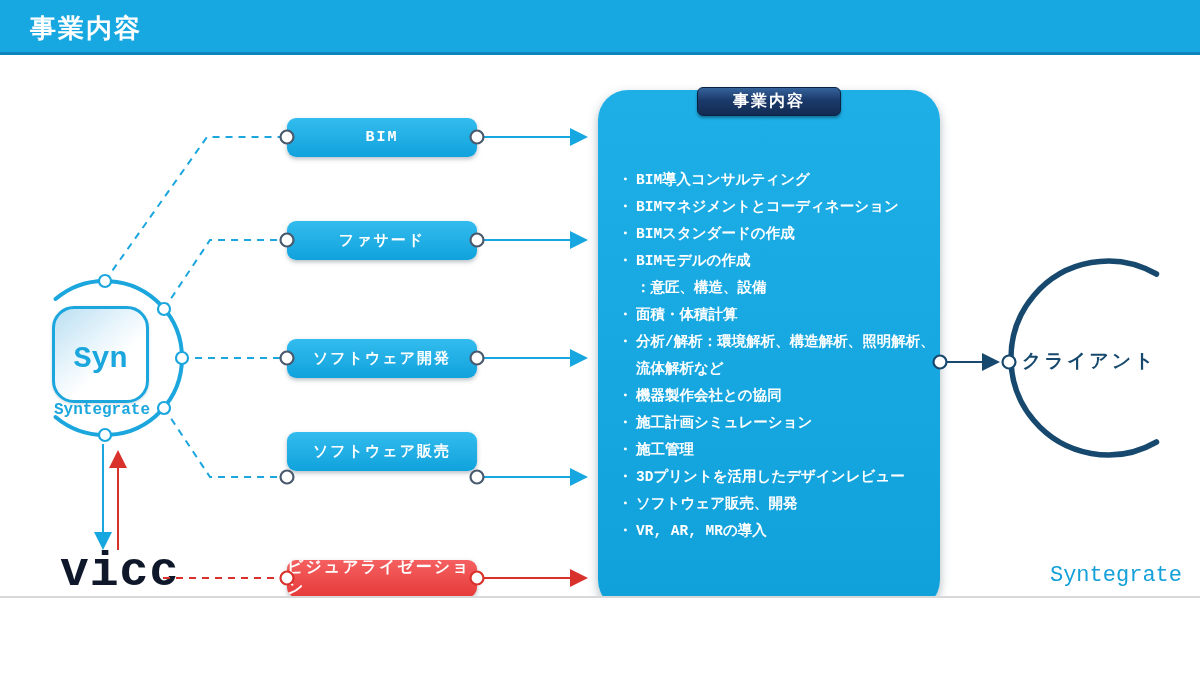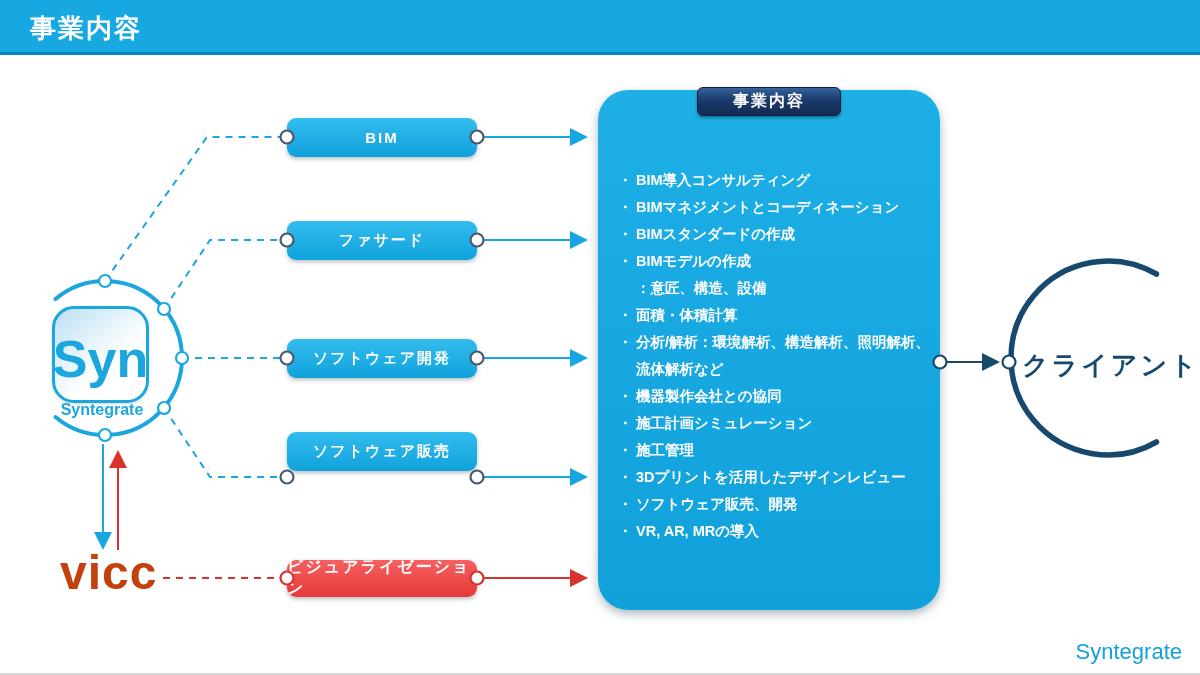--- a/index.html
+++ b/index.html
@@ -1,64 +1,64 @@
 <!DOCTYPE html>
 <html><head>
 <meta charset="utf-8">
 <style>
   html,body{margin:0;padding:0;}
   body{font-family:"Liberation Sans","DejaVu Sans",sans-serif;background:#fff;}
-  #slide{position:relative;width:1200px;height:675px;background:#ffffff;overflow:hidden;
-         border-bottom:2px solid #d8d8d8;box-sizing:border-box;}
+  #slide{position:relative;width:1200px;height:598px;background:#ffffff;overflow:hidden;
+         border-bottom:2px solid #d8d8d8;box-sizing:border-box;font-family:Liberation Mono, monospace;}
 
   
   .header{position:absolute;left:0;top:0;width:1200px;height:55px;
           background:#18a8e1;border-bottom:3px solid #0d85bc;box-sizing:border-box;}
   .header .title{position:absolute;left:30px;top:11px;color:#ffffff;font-size:26px;
           font-weight:bold;letter-spacing:2px;}
 
   
   .syn-box{position:absolute;left:52px;top:306px;width:97px;height:97px;border-radius:22px;
            border:3px solid #1ba6de;box-sizing:border-box;
            background:linear-gradient(140deg,#bbdff2 0%,#e6f4fb 38%,#ffffff 62%);
            display:flex;align-items:center;justify-content:center;
            box-shadow:0 1px 3px rgba(120,140,150,.35);}
-  .syn-box .mark{color:#1ba6de;font-size:52px;font-weight:bold;margin-top:8px;}
+  .syn-box .mark{color:#1ba6de;font-size:30px;font-weight:bold;margin-top:8px;}
   .syn-name{position:absolute;left:38px;top:401px;width:128px;text-align:center;
             color:#1ba6de;font-size:16px;font-weight:600;}
 
   
   .btn{position:absolute;left:287px;width:190px;height:39px;border-radius:9px;
        display:flex;align-items:center;justify-content:center;
        color:#ffffff;font-weight:bold;font-size:15px;letter-spacing:2px;
        background:linear-gradient(180deg,#33bcee 0%,#10a2dc 100%);
        box-shadow:0 2px 4px rgba(110,125,135,.5);}
   .btn.red{background:linear-gradient(180deg,#f56060 0%,#e63a3a 100%);height:37px;font-size:16px;}
 
   
-  .vicc{position:absolute;left:60px;top:545px;color:#c2410c;font-size:48px;font-weight:800;
+  .vicc{position:absolute;left:60px;top:545px;color:#0f172a;font-size:48px;font-weight:800;
         letter-spacing:1px;text-align:right;}
 
   
   .panel{position:absolute;left:598px;top:90px;width:342px;height:520px;border-radius:30px;
          background:linear-gradient(180deg,#1eafe7 0%,#10a1db 100%);
          box-shadow:0 4px 10px rgba(95,115,125,.5);}
   .badge{position:absolute;left:697px;top:87px;width:144px;height:29px;border-radius:6px;
          background:linear-gradient(180deg,#35639b 0%,#1b3a6b 45%,#122b52 100%);
          border:1px solid #0c2142;box-sizing:border-box;
          display:flex;align-items:center;justify-content:center;
          color:#ffffff;font-weight:bold;font-size:16px;letter-spacing:2px;
          box-shadow:0 2px 3px rgba(0,0,0,.35);}
   .service-list{position:absolute;left:618px;top:167px;width:312px;}
   .service-list .li{display:flex;color:#ffffff;font-size:14.5px;font-weight:bold;
          line-height:27px;white-space:nowrap;}
   .service-list .b{width:18px;flex:0 0 18px;}
 
   
-  .client-label{position:absolute;left:1022px;top:348px;color:#17496f;font-size:26px;
+  .client-label{position:absolute;left:1022px;top:348px;color:#17496f;font-size:19px;
          font-weight:bold;letter-spacing:3px;}
 
   
   .footer-brand{position:absolute;right:18px;bottom:8px;color:#14a0d8;font-size:22px;
          font-weight:500;}
 
   svg.overlay{position:absolute;left:0;top:0;pointer-events:none;z-index:5;}
 </style>
 </head>
 <body>

